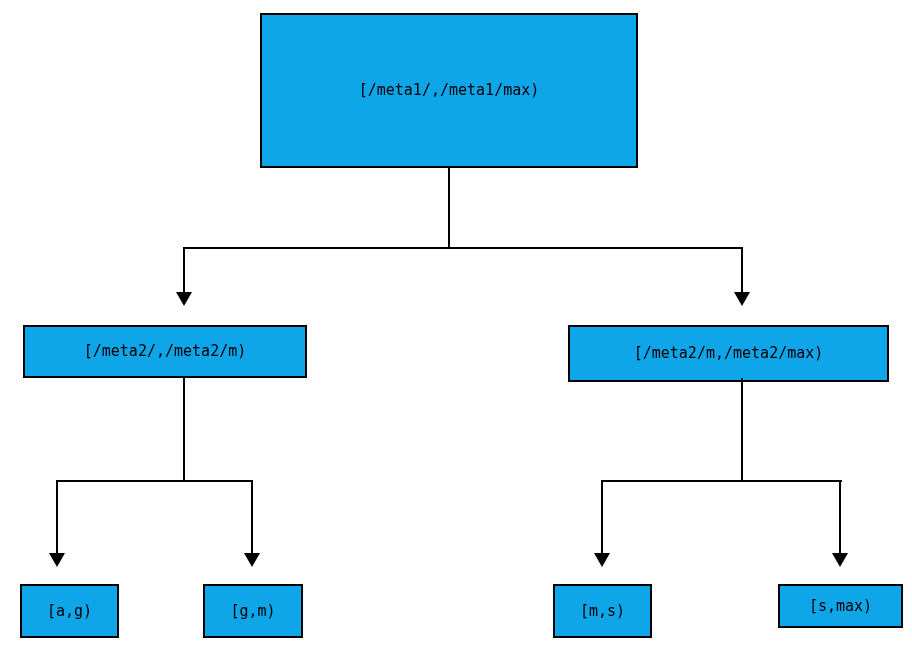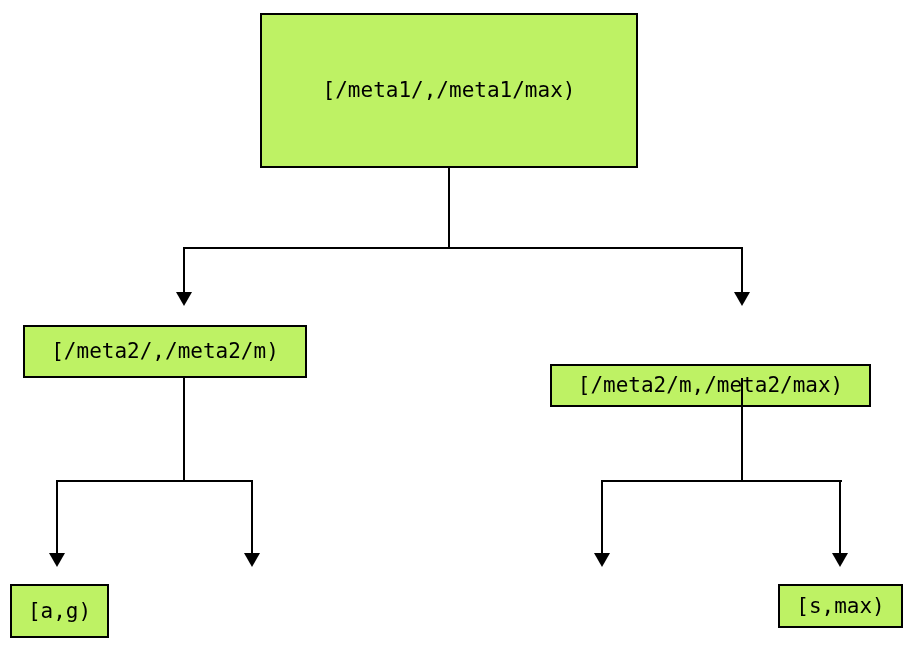--- a/index.html
+++ b/index.html
@@ -13,25 +13,25 @@
     height: 652px;
     background: #ffffff;
     font-family: "DejaVu Sans Mono", "Liberation Mono", monospace;
     color: #000000;
     overflow: hidden;
   }
   .node {
     position: absolute;
     box-sizing: border-box;
     border: 2px solid #000000;
-    background: #bef264;
+    background: #0ea5e9;
     display: flex;
     align-items: center;
     justify-content: center;
-    font-size: 21px;
+    font-size: 15px;
     line-height: 1;
     white-space: nowrap;
   }
   .vline, .hline {
     position: absolute;
     background: #000000;
   }
   .vline { width: 2px; }
   .hline { height: 2px; }
   .arrow {
@@ -41,24 +41,24 @@
     border-left: 8px solid transparent;
     border-right: 8px solid transparent;
     border-top: 14px solid #000000;
   }
 
   
   #node-root   { left: 260px; top: 13px;  width: 378px; height: 155px; }
 
   
   #node-left   { left: 23px;  top: 325px; width: 284px; height: 53px; }
-  #node-right  { left: 550px; top: 325px; width: 321px; height: 43px; margin-top: 39px; }
+  #node-right  { left: 568px; top: 325px; width: 321px; height: 57px; }
 
   
-  #leaf-ag     { left: 10px;   top: 584px; width: 99px;  height: 54px; }
+  #leaf-ag     { left: 20px;   top: 584px; width: 99px;  height: 54px; }
   #leaf-gm     { left: 203px; top: 584px; width: 100px; height: 54px; }
   #leaf-ms     { left: 553px; top: 584px; width: 99px;  height: 54px; }
   #leaf-smax   { left: 778px; top: 584px; width: 125px; height: 44px; }
 
   
   #edge-root-stem   { left: 448px; top: 168px; height: 81px; }
   #edge-root-bar    { left: 183px; top: 247px; width: 560px; }
   #edge-root-dropL  { left: 183px; top: 247px; height: 46px; }
   #edge-root-dropR  { left: 741px; top: 247px; height: 46px; }
   #arrow-root-L     { left: 176px; top: 292px; }
@@ -94,21 +94,27 @@
   </div>
 
   <div class="node" id="node-right">
     <span>[/meta2/m,/meta2/max)</span>
   </div>
 
   <div class="node" id="leaf-ag">
     <span>[a,g)</span>
   </div>
 
+  <div class="node" id="leaf-gm">
+    <span>[g,m)</span>
+  </div>
 
+  <div class="node" id="leaf-ms">
+    <span>[m,s)</span>
+  </div>
 
   <div class="node" id="leaf-smax">
     <span>[s,max)</span>
   </div>
 
   <div class="vline" id="edge-root-stem"></div>
   <div class="hline" id="edge-root-bar"></div>
   <div class="vline" id="edge-root-dropL"></div>
   <div class="vline" id="edge-root-dropR"></div>
   <div class="arrow" id="arrow-root-L"></div>

